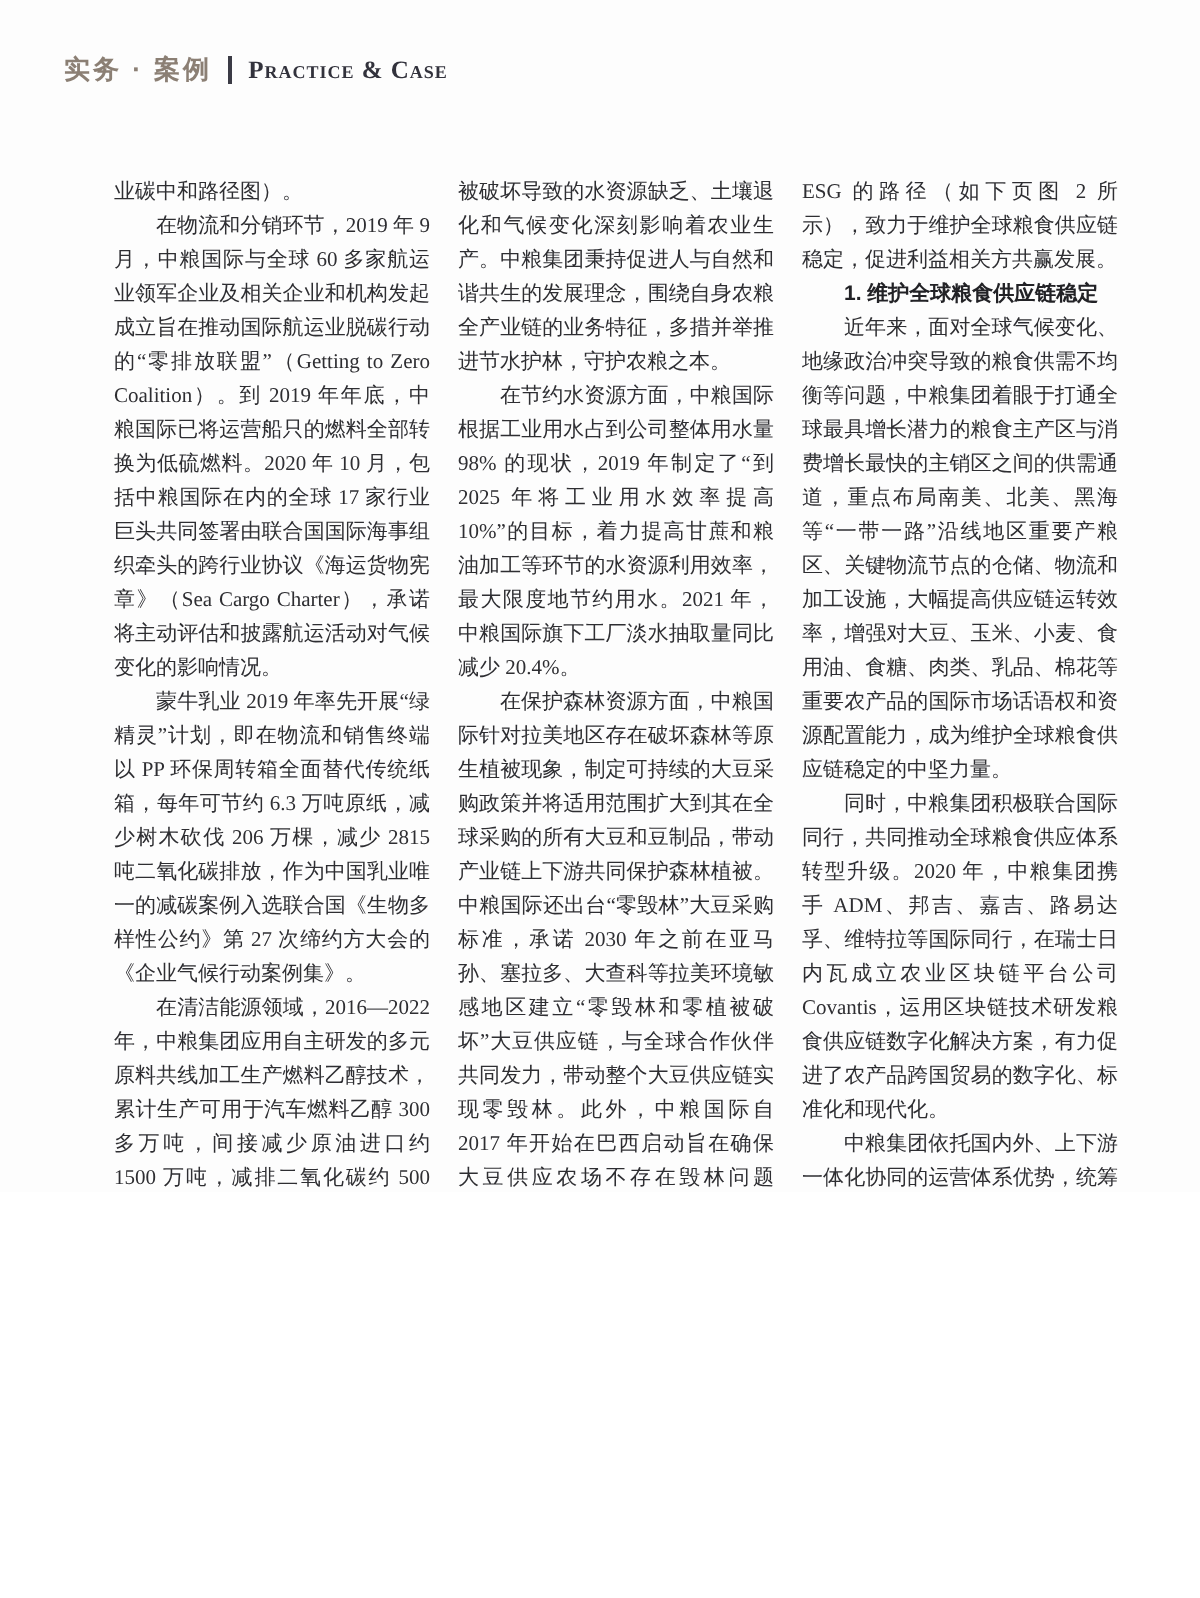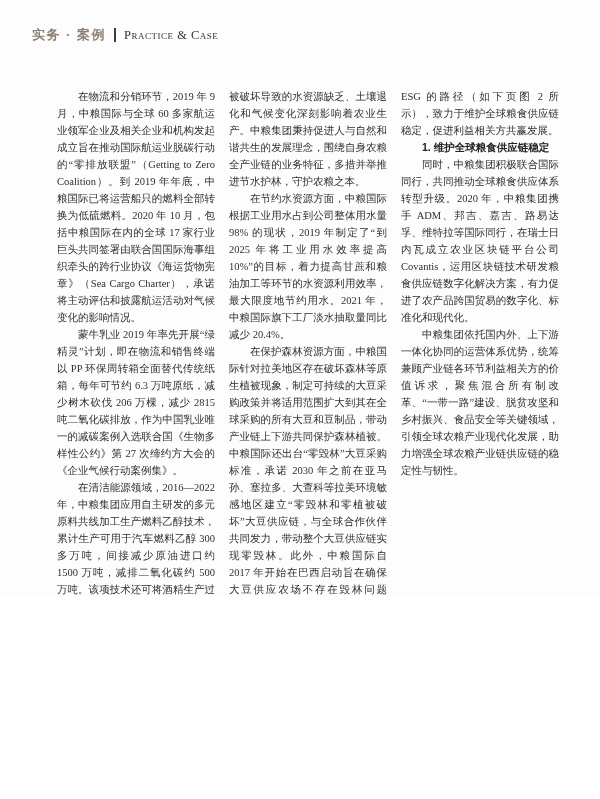--- a/index.html
+++ b/index.html
@@ -18,21 +18,21 @@
     position:absolute;left:32px;top:26px;
     display:flex;align-items:center;gap:8px;
   }
   .header-cn{
     font-family:"Liberation Sans","DejaVu Sans",sans-serif;
     font-size:13px;font-weight:bold;color:#8b7f74;letter-spacing:1.5px;
   }
   .header-divider{width:2px;height:14px;background:#3b3b45;}
   .header-en{
     font-family:"Liberation Serif","DejaVu Serif",serif;
-    font-variant:small-caps;font-weight:normal;font-size:12.5px;color:#32323c;
+    font-variant:small-caps;font-weight:bold;font-size:12.5px;color:#32323c;
     letter-spacing:0.5px;
   }
   
   .content{
     position:absolute;left:57px;top:88px;width:502px;height:646px;
     display:flex;gap:14px;overflow:hidden;
   }
   .column{
     width:158px;flex:0 0 158px;
     font-size:10.5px;line-height:17px;
@@ -74,37 +74,39 @@
 <div class="page">
 
   <div class="header">
     <span class="header-cn" style="color: rgb(139, 127, 116);">实务 · 案例</span>
     <span class="header-divider"></span>
     <span class="header-en">Practice &amp; Case</span>
   </div>
 
   <div class="content">
     <div class="column">
+        <div class="para noindent">业碳中和路径图）。</div>
         <div class="para">在物流和分销环节，2019 年 9 月，中粮国际与全球 60 多家航运业领军企业及相关企业和机构发起成立旨在推动国际航运业脱碳行动的“零排放联盟”（Getting to Zero Coalition）。到 2019 年年底，中粮国际已将运营船只的燃料全部转换为低硫燃料。2020 年 10 月，包括中粮国际在内的全球 17 家行业巨头共同签署由联合国国际海事组织牵头的跨行业协议《海运货物宪章》（Sea Cargo Charter），承诺将主动评估和披露航运活动对气候变化的影响情况。</div>
         <div class="para">蒙牛乳业 2019 年率先开展“绿精灵”计划，即在物流和销售终端以 PP 环保周转箱全面替代传统纸箱，每年可节约 6.3 万吨原纸，减少树木砍伐 206 万棵，减少 2815 吨二氧化碳排放，作为中国乳业唯一的减碳案例入选联合国《生物多样性公约》第 27 次缔约方大会的《企业气候行动案例集》。</div>
         <div class="para">在清洁能源领域，2016—2022 年，中粮集团应用自主研发的多元原料共线加工生产燃料乙醇技术，累计生产可用于汽车燃料乙醇 300 多万吨，间接减少原油进口约 1500 万吨，减排二氧化碳约 500 万吨。该项技术还可将酒精生产过程直接排放的二氧化碳捕集回收并制成食品级液态二氧化碳，既实现生产过程零排放，同时“变废为宝”实现资源综合利用。</div>
         <div class="subhead">2.“和谐共生”守护农粮之本</div>
         <div class="para">农业生产依赖于淡水、土壤等自然资源的可再生供应，同时也是自然资源的主要消耗方，而森林植</div>
       </div>
     <div class="column">
         <div class="para noindent">被破坏导致的水资源缺乏、土壤退化和气候变化深刻影响着农业生产。中粮集团秉持促进人与自然和谐共生的发展理念，围绕自身农粮全产业链的业务特征，多措并举推进节水护林，守护农粮之本。</div>
         <div class="para">在节约水资源方面，中粮国际根据工业用水占到公司整体用水量 98% 的现状，2019 年制定了“到 2025 年将工业用水效率提高 10%”的目标，着力提高甘蔗和粮油加工等环节的水资源利用效率，最大限度地节约用水。2021 年，中粮国际旗下工厂淡水抽取量同比减少 20.4%。</div>
         <div class="para">在保护森林资源方面，中粮国际针对拉美地区存在破坏森林等原生植被现象，制定可持续的大豆采购政策并将适用范围扩大到其在全球采购的所有大豆和豆制品，带动产业链上下游共同保护森林植被。中粮国际还出台“零毁林”大豆采购标准，承诺 2030 年之前在亚马孙、塞拉多、大查科等拉美环境敏感地区建立“零毁林和零植被破坏”大豆供应链，与全球合作伙伴共同发力，带动整个大豆供应链实现零毁林。此外，中粮国际自 2017 年开始在巴西启动旨在确保大豆供应农场不存在毁林问题的“巴西大豆可追溯项目”，该项目于 2022 年 9 月被联合国开发计划署（UNDP）列为全球保护森林植被的范例项目。</div>
         <div class="section-heading" style="color: rgb(222, 138, 76);">
           <div>促进利益相关方共赢发展</div>
         </div>
       </div>
     <div class="column">
         <div class="para noindent">ESG 的路径（如下页图 2 所示），致力于维护全球粮食供应链稳定，促进利益相关方共赢发展。</div>
         <div class="subhead">1. 维护全球粮食供应链稳定</div>
+        <div class="para">近年来，面对全球气候变化、地缘政治冲突导致的粮食供需不均衡等问题，中粮集团着眼于打通全球最具增长潜力的粮食主产区与消费增长最快的主销区之间的供需通道，重点布局南美、北美、黑海等“一带一路”沿线地区重要产粮区、关键物流节点的仓储、物流和加工设施，大幅提高供应链运转效率，增强对大豆、玉米、小麦、食用油、食糖、肉类、乳品、棉花等重要农产品的国际市场话语权和资源配置能力，成为维护全球粮食供应链稳定的中坚力量。</div>
         <div class="para">同时，中粮集团积极联合国际同行，共同推动全球粮食供应体系转型升级。2020 年，中粮集团携手 ADM、邦吉、嘉吉、路易达孚、维特拉等国际同行，在瑞士日内瓦成立农业区块链平台公司 Covantis，运用区块链技术研发粮食供应链数字化解决方案，有力促进了农产品跨国贸易的数字化、标准化和现代化。</div>
         <div class="para">中粮集团依托国内外、上下游一体化协同的运营体系优势，统筹兼顾产业链各环节利益相关方的价值诉求，聚焦混合所有制改革、“一带一路”建设、脱贫攻坚和乡村振兴、食品安全等关键领域，引领全球农粮产业现代化发展，助力增强全球农粮产业链供应链的稳定性与韧性。</div>
       </div>
   </div>
 
   <div class="footer">
     <span class="footer-page">48</span>
     <span class="footer-logo" style="color: rgb(192, 39, 45); margin-top: 20px;">企业管理</span>
     <span class="footer-issue" style="color: rgb(192, 39, 45);">2023.5</span>
   </div>

